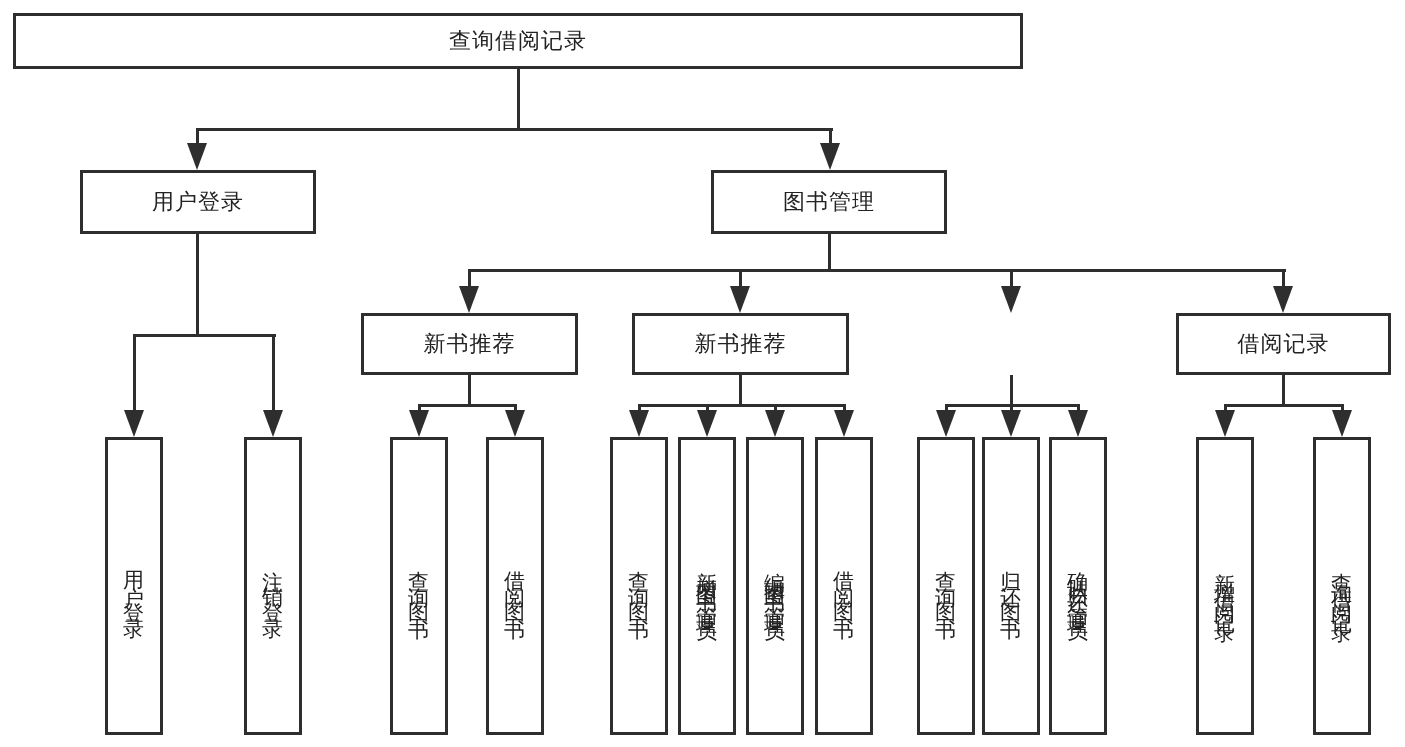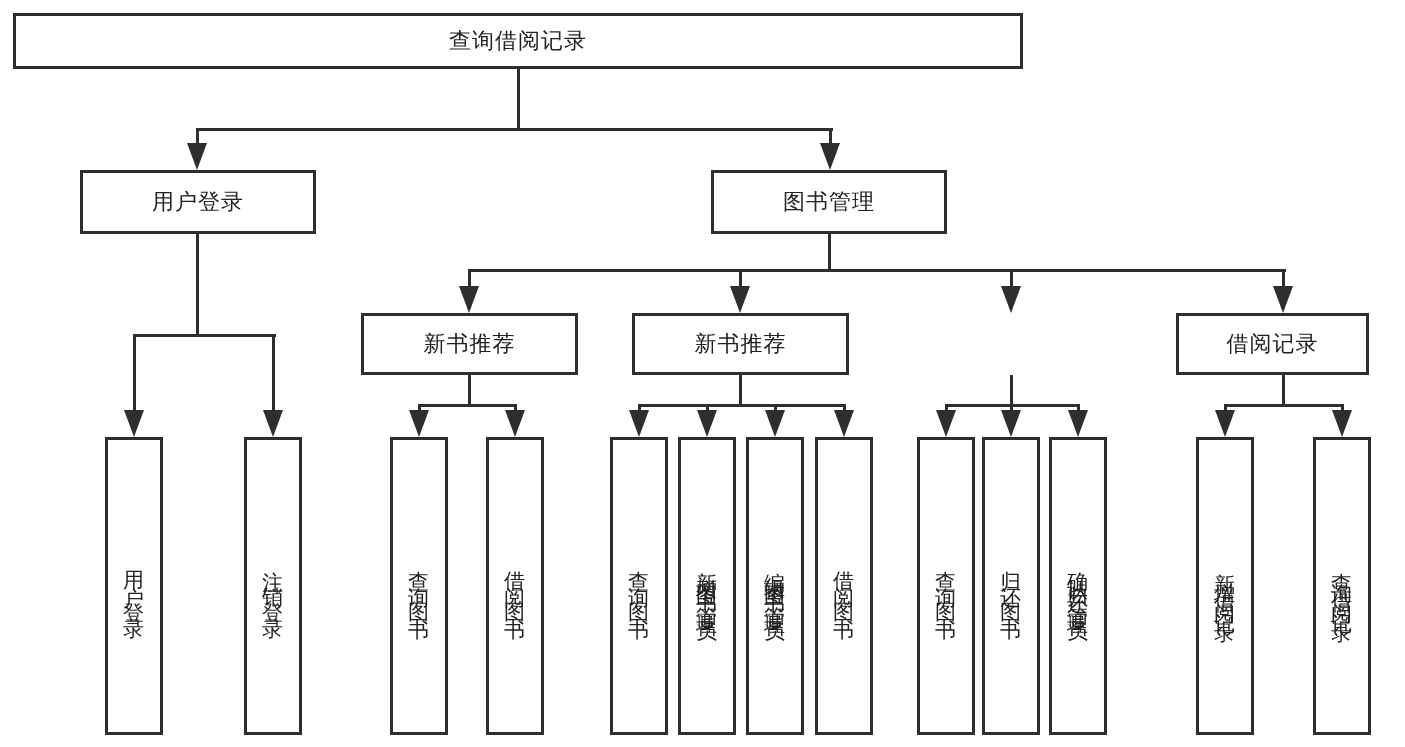--- a/index.html
+++ b/index.html
@@ -40,21 +40,21 @@
 
 <div class="canvas">
 
   <div class="node" style="left:13px;top:13px;width:1010px;height:56px;">查询借阅记录</div>
 
   <div class="node" style="left:80px;top:170px;width:236px;height:64px;">用户登录</div>
   <div class="node" style="left:711px;top:170px;width:236px;height:64px;">图书管理</div>
 
   <div class="node" style="left:361px;top:313px;width:217px;height:62px;">新书推荐</div>
   <div class="node" style="left:632px;top:313px;width:217px;height:62px;">新书推荐</div>
-  <div class="node" style="left:1176px;top:313px;width:193px;height:62px;">借阅记录</div>
+  <div class="node" style="left:1176px;top:313px;width:215px;height:62px;">借阅记录</div>
 
   <div class="vnode" style="left:105px;top:437px;width:58px;height:298px;">
     <span class="vtext vt-4">用户登录</span>
   </div>
   <div class="vnode" style="left:244px;top:437px;width:58px;height:298px;">
     <span class="vtext vt-4">注销登录</span>
   </div>
 
   <div class="vnode" style="left:390px;top:437px;width:58px;height:298px;">
     <span class="vtext vt-4">查询图书</span>

